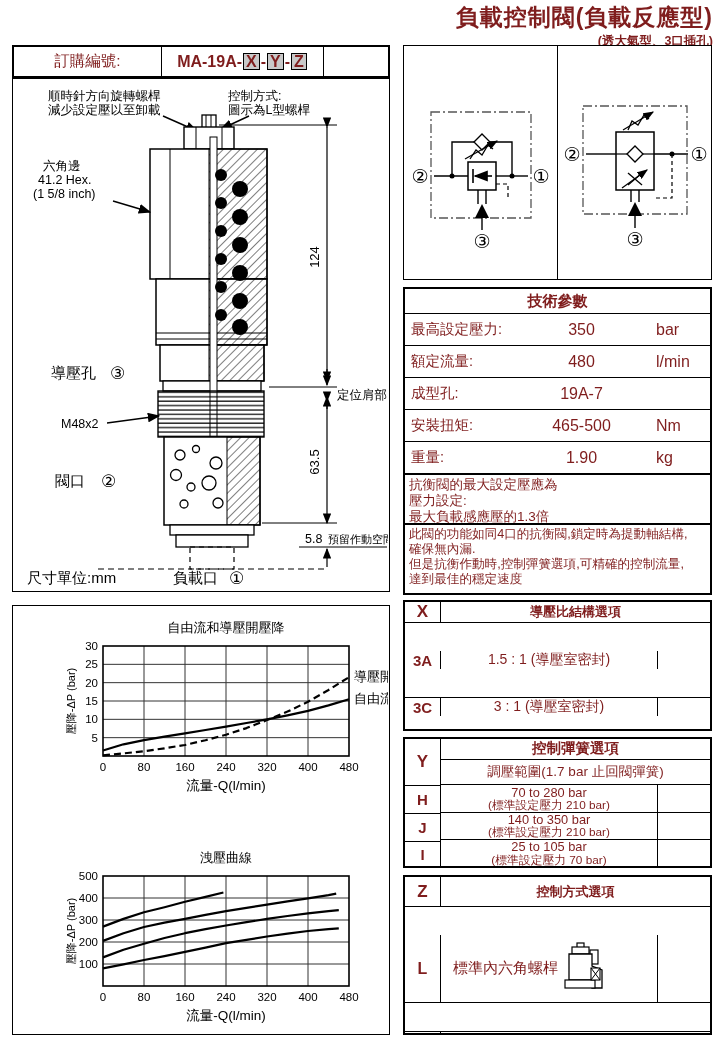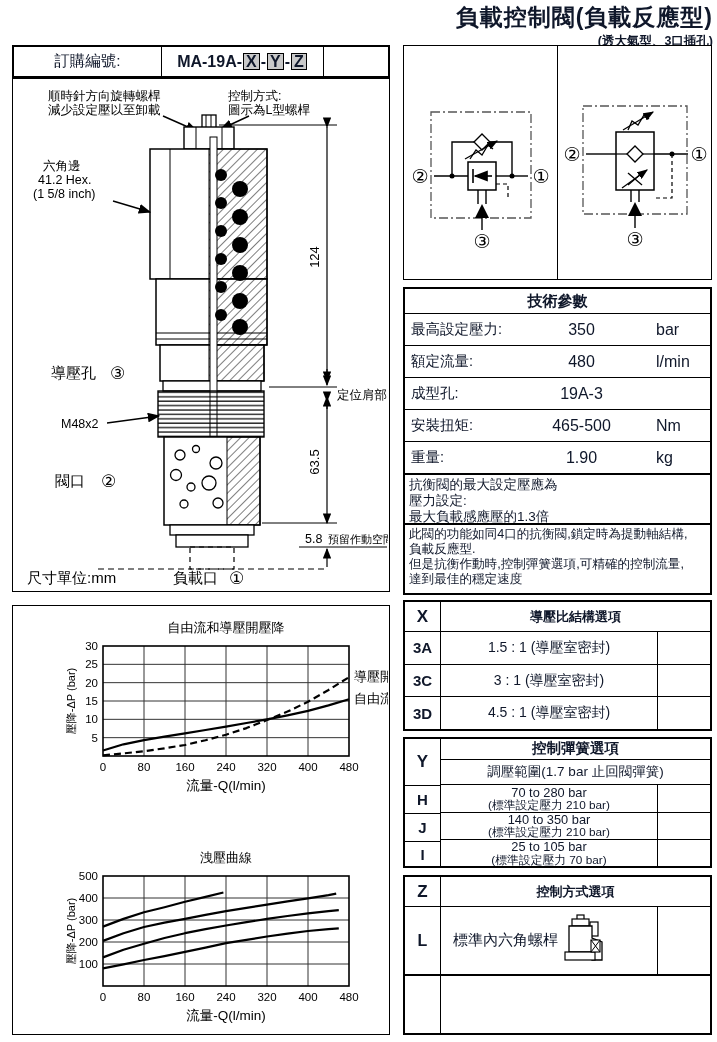--- a/index.html
+++ b/index.html
@@ -1,16 +1,16 @@
 <!DOCTYPE html>
 <html><head>
 <meta charset="utf-8">
 <style>
   html,body{margin:0;padding:0;background:#fff;}
-  #page{position:relative;width:717px;height:1042px;background:#fff;color:#0f172a;
+  #page{position:relative;width:717px;height:1042px;background:#fff;color:#7f1d1d;
         font-family:"Liberation Sans","DejaVu Sans",sans-serif;overflow:hidden;}
   .box{position:absolute;border:1.6px solid #000;box-sizing:border-box;background:#fff;}
   .thick{border-width:2px;}
   
   #titleblock{position:absolute;right:4px;top:2px;text-align:right;}
   #titleblock .t1{font-size:23px;font-weight:bold;letter-spacing:1px;}
   #titleblock .t2{font-size:12.5px;font-weight:bold;margin-top:0px;}
   
   #orderbox{left:12px;top:45px;width:378px;height:33px;display:flex;align-items:stretch;}
   #orderbox .cell{display:flex;align-items:center;justify-content:center;box-sizing:border-box;text-align:center;}
@@ -31,21 +31,21 @@
   #params .pu{flex:1;font-size:16px;padding-left:22px;}
   .noteblock{border-top:2px solid #000;padding:2px 4px;box-sizing:border-box;}
   .noteblock div{line-height:1.2;}
   #note1{height:50px;font-size:13.5px;}
   #note2{height:74px;font-size:12.6px;}
   
   .opt .keycol{width:36px;display:flex;align-items:center;justify-content:center;
                font-weight:bold;border-right:1.5px solid #000;box-sizing:border-box;align-self:stretch;}
   .opt .hrow{display:flex;border-bottom:1.5px solid #000;box-sizing:border-box;}
   .opt .hlabel{flex:1;display:flex;align-items:center;justify-content:center;font-weight:bold;font-size:13px;}
-  .opt .drow{display:flex;box-sizing:border-box;}
+  .opt .drow{display:flex;box-sizing:border-box;margin-top:28px;}
   .opt .desc{flex:1;display:flex;align-items:center;justify-content:center;font-size:14px;text-align:center;}
   .opt .empty{width:52px;border-left:1.4px solid #000;align-self:stretch;}
   .opt .drow + .drow{border-top:1.4px solid #000;}
   .twoline{display:flex;flex-direction:column;align-items:center;line-height:1.05;}
   .twoline .l1{font-size:12.8px;}
   .twoline .l2{font-size:11.8px;}
   svg text{fill:#000;}
   .svgabs{position:absolute;left:0;top:0;}
 </style>
 </head>
@@ -310,41 +310,41 @@
         <span class="pv">350</span>
         <span class="pu">bar</span>
       </div>
     <div class="trow">
         <span class="pl">額定流量:</span>
         <span class="pv">480</span>
         <span class="pu">l/min</span>
       </div>
     <div class="trow">
         <span class="pl">成型孔:</span>
-        <span class="pv">19A-3</span>
+        <span class="pv">19A-7</span>
         <span class="pu"></span>
       </div>
     <div class="trow">
         <span class="pl">安裝扭矩:</span>
         <span class="pv">465-500</span>
         <span class="pu">Nm</span>
       </div>
     <div class="trow">
         <span class="pl">重量:</span>
         <span class="pv">1.90</span>
         <span class="pu">kg</span>
       </div>
     <div id="note1" class="noteblock">
       <div>抗衡閥的最大設定壓應為</div>
       <div>壓力設定:</div>
       <div>最大負載感應壓的1.3倍</div>
     </div>
     <div id="note2" class="noteblock">
       <div>此閥的功能如同4口的抗衡閥,鎖定時為提動軸結構,</div>
-      <div>負載反應型.</div>
+      <div>確保無內漏.</div>
       <div>但是抗衡作動時,控制彈簧選項,可精確的控制流量,</div>
       <div>達到最佳的穩定速度</div>
     </div>
   </div>
 
   <div class="box thick opt" style="left:403px;top:600px;width:309px;height:131px;display:flex;flex-direction:column;">
     <div class="hrow" style="height:30px;">
       <div class="keycol" style="font-size:17px;">X</div>
       <div class="hlabel">導壓比結構選項</div>
     </div>

